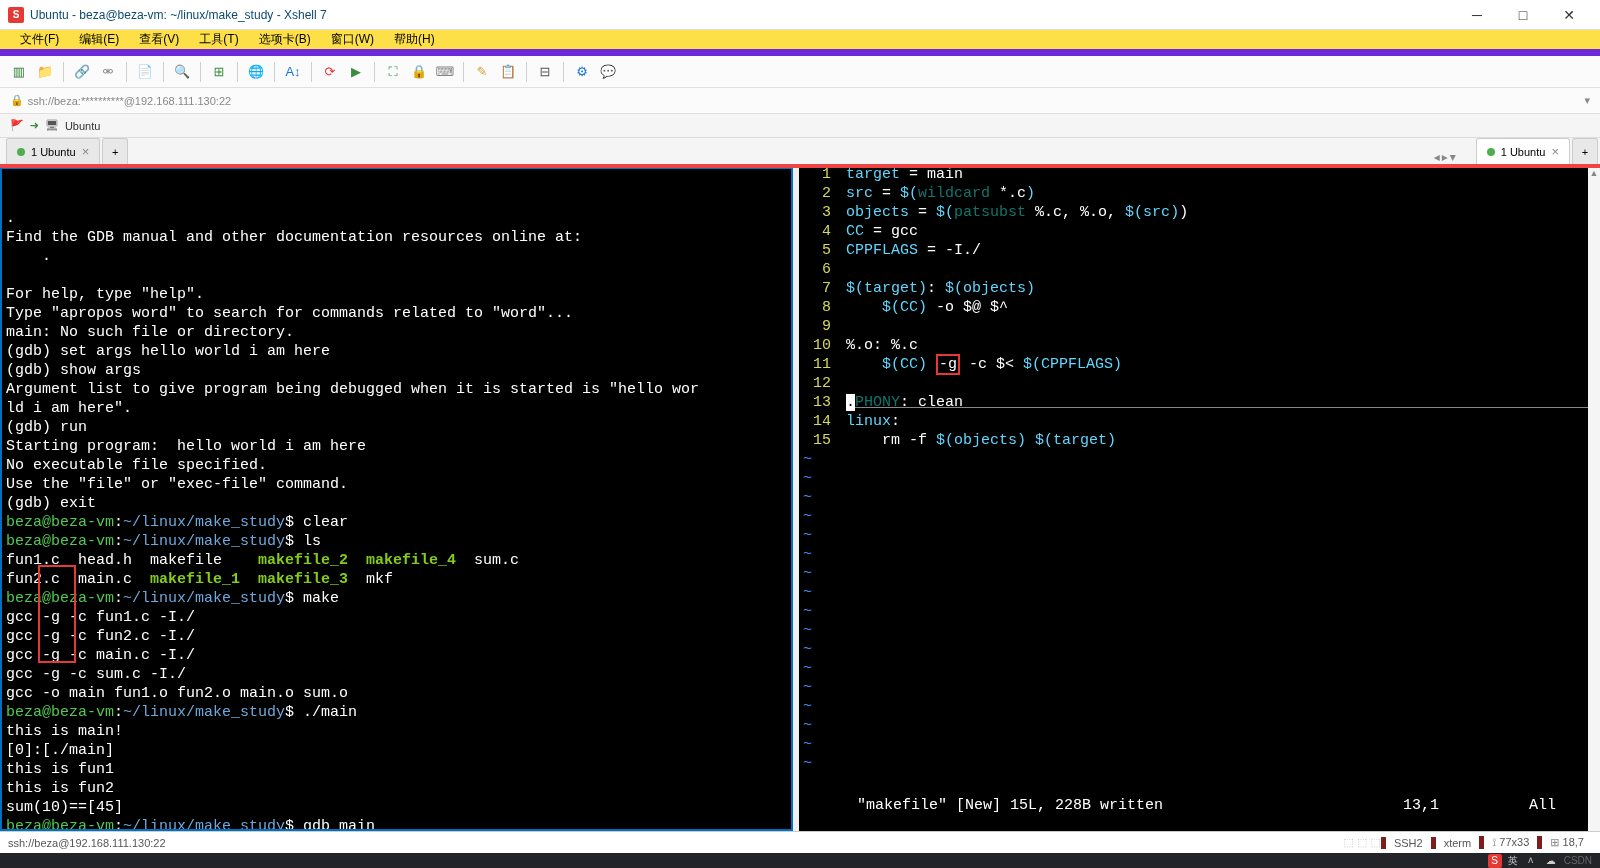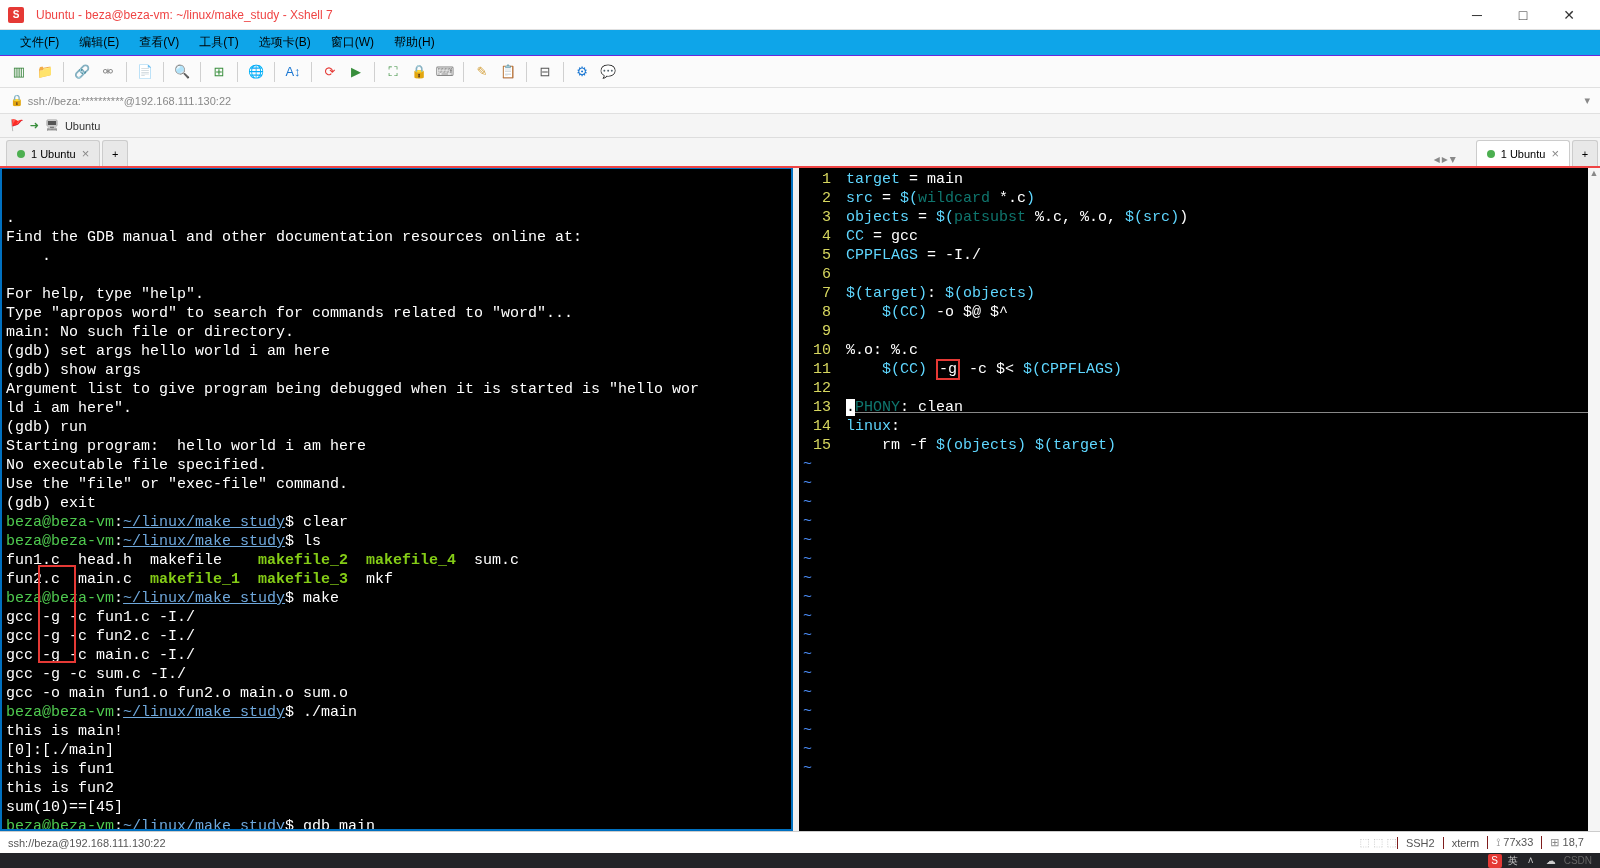--- a/index.html
+++ b/index.html
@@ -1,63 +1,63 @@
 <!DOCTYPE html>
 <html><head>
 <meta charset="utf-8">
 <style>
 * { margin: 0; padding: 0; box-sizing: border-box; }
 body { font-family: "Segoe UI", Tahoma, sans-serif; font-size: 12px; background: #f0f0f0; width: 1600px; height: 868px; overflow: hidden; display: flex; flex-direction: column; }
 .titlebar { height: 30px; background: #fff; display: flex; align-items: center; padding: 0 8px; border-bottom: 1px solid #e0e0e0; }
 .titlebar .icon { width: 16px; height: 16px; background: #e53935; border-radius: 2px; margin-right: 6px; display: inline-flex; align-items: center; justify-content: center; color: #fff; font-weight: bold; font-size: 10px; }
-.titlebar .title { flex: 1; color: #ef4444; margin-left: 6px; }
+.titlebar .title { flex: 1; color: #0c4a6e; }
 .titlebar .winbtn { width: 46px; height: 28px; display: inline-flex; align-items: center; justify-content: center; cursor: pointer; font-size: 14px; color: #333; }
-.menubar { height: 26px; background: #0ea5e9; display: flex; align-items: center; padding: 0 12px; gap: 4px; border-bottom: 1px solid #6d28d9; }
+.menubar { height: 26px; background: #fde047; display: flex; align-items: center; padding: 0 12px; gap: 4px; border-bottom: 7px solid #6d28d9; }
 .menubar .mitem { padding: 3px 8px; cursor: pointer; }
 .toolbar { height: 32px; background: #fbfbfb; display: flex; align-items: center; padding: 0 8px; gap: 4px; border-bottom: 1px solid #e0e0e0; }
 .tbtn { width: 22px; height: 22px; display: inline-flex; align-items: center; justify-content: center; cursor: pointer; border-radius: 2px; font-size: 13px; }
 .tsep { width: 1px; height: 20px; background: #d0d0d0; margin: 0 3px; }
 .addrbar { height: 26px; background: #fbfbfb; display: flex; align-items: center; padding: 0 10px; color: #888; font-size: 11px; border-bottom: 1px solid #e0e0e0; }
 .addrbar .lock { color: #d4a03c; margin-right: 4px; }
 .tabtree { height: 24px; background: #f5f5f5; display: flex; align-items: center; padding: 0 10px; gap: 6px; border-bottom: 1px solid #ddd; font-size: 11px; }
 .tabtree .flag { color: #d32f2f; }
 .tabtree .arrow { color: #388e3c; }
 .tabtree .node { color: #333; }
-.tabarea { height: 30px; background: #f5f5f5; display: flex; align-items: flex-end; border-bottom: 2px solid #ef4444; position: relative; }
+.tabarea { height: 30px; background: #f5f5f5; display: flex; align-items: flex-end; border-bottom: 4px solid #ef4444; position: relative; }
 .tabrow { display: flex; align-items: flex-end; }
 .tab { height: 26px; padding: 0 10px; display: flex; align-items: center; gap: 6px; background: #e8e8e8; border: 1px solid #ccc; border-bottom: none; border-radius: 3px 3px 0 0; margin-right: 2px; font-size: 11px; cursor: pointer; }
 .tab.active { background: #fff; }
 .tab .dot { width: 8px; height: 8px; border-radius: 50%; background: #4caf50; }
 .tab .close { color: #888; font-size: 13px; }
 .tab.add { width: 26px; justify-content: center; padding: 0; }
 .tabarea .navbtns { margin-left: auto; padding-right: 8px; display: flex; gap: 2px; align-items: center; color: #888; }
 .panes { flex: 1; display: flex; background: #000; min-height: 0; }
 .pane { flex: 1; background: #000; color: #fff; font-family: "Consolas", "Courier New", monospace; font-size: 15px; line-height: 19px; overflow: hidden; position: relative; white-space: pre; }
 .pane.left { border: 2px solid #0070c0; border-top: 1px solid #0070c0; }
 .splitter { width: 6px; background: #f0f0f0; cursor: col-resize; }
 .term { padding: 2px 4px; position: relative; }
 .prompt-user { color: #4fc94f; }
-.prompt-path { color: #6fa8dc; text-decoration: underline; }
+.prompt-path { color: #6fa8dc; }
 .blue { color: #84cc16; font-weight: bold; }
 .redbox { border: 2px solid #e53935; display: inline-block; position: absolute; }
-.rightpane { display: flex; flex-direction: row; }
+.rightpane { display: flex; flex-direction: column; justify-content: center; }
 .editor { flex: 1; padding: 2px 4px; position: relative; }
 .ln { color: #d7d75f; display: inline-block; width: 28px; text-align: right; margin-right: 6px; }
 .ln.cur { background: #000; }
 .var { color: #5fd7ff; }
 .str { color: #0f766e; }
 .tilde { color: #4d90fe; }
 .cursorline { text-decoration: underline; text-decoration-color: #888; }
 .curbox { background: #fff; color: #000; }
 .redbox2 { border: 2px solid #e53935; padding: 0 1px; }
 .vimstatus { padding: 2px 4px; color: #fff; }
 .scrollbar { width: 12px; background: #f5f5f5; display: flex; flex-direction: column; align-items: center; }
 .statusbar { height: 22px; background: #fff; border-top: 1px solid #ccc; display: flex; align-items: center; padding: 0 8px; font-size: 11px; color: #555; }
 .statusbar .spacer { flex: 1; }
-.statusbar .seg { padding: 0 8px; border-left: 1px solid #7f1d1d; }
+.statusbar .seg { padding: 0 8px; border-left: 5px solid #7f1d1d; }
 .taskbar { height: 15px; background: #232428; display: flex; align-items: center; justify-content: flex-end; padding: 0 8px; gap: 6px; color: #ccc; font-size: 10px; }
 .taskbar .ticon { width: 14px; height: 14px; display: inline-flex; align-items: center; justify-content: center; }
 </style>
 </head>
 <body>
 
 <div class="titlebar">
   <span class="icon">S</span>
   <span class="title">Ubuntu - beza@beza-vm: ~/linux/make_study - Xshell 7</span>
   <span class="winbtn">─</span>

